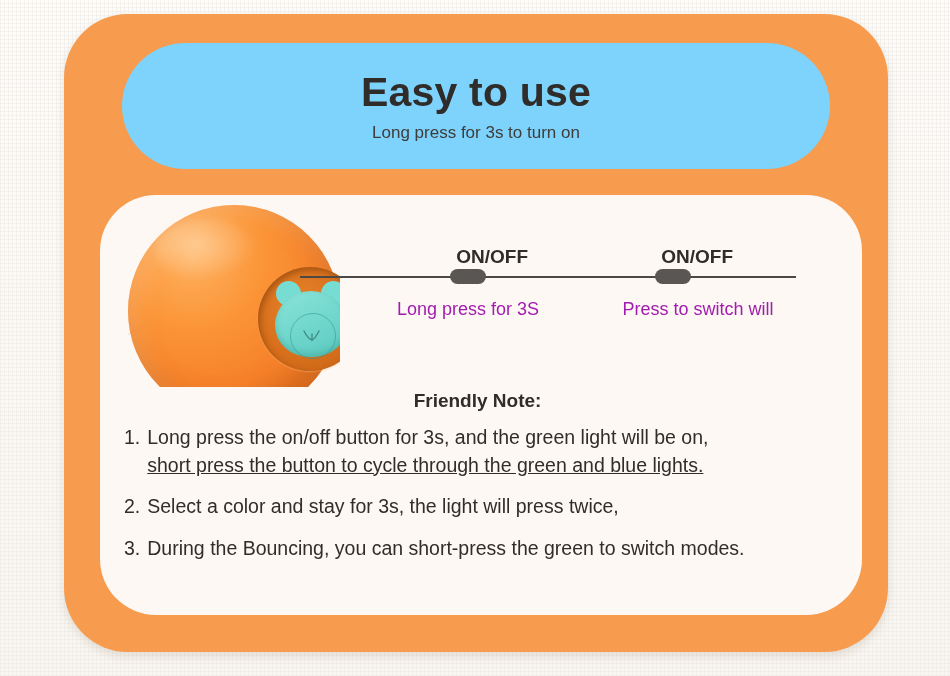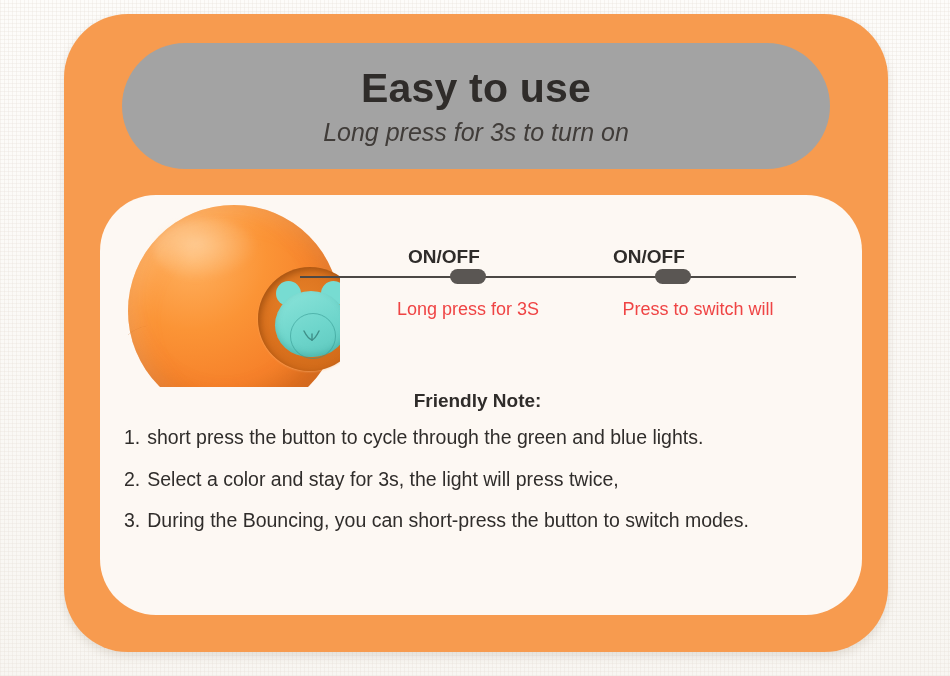--- a/index.html
+++ b/index.html
@@ -37,40 +37,39 @@
     box-shadow: 0 4px 10px rgba(150,130,110,.22);
   }
 
   
   .header-card {
     position: absolute;
     left: 122px;
     top: 43px;
     width: 708px;
     height: 126px;
-    background: #a3a3a3;
+    background: #7dd3fc;
     border-radius: 63px;
     display: flex;
     flex-direction: column;
     align-items: center;
     justify-content: center;
   }
   .title {
     font-size: 41px;
     font-weight: bold;
     color: #2f2c2a;
     letter-spacing: .2px;
     line-height: 1;
     margin-bottom: 11px;
   }
   .subtitle {
-    font-size: 25px;
+    font-size: 17px;
     color: #403c39;
     line-height: 1;
-    font-style: italic;
   }
 
   
   .body-card {
     position: absolute;
     left: 100px;
     top: 195px;
     width: 762px;
     height: 420px;
     background: #fdf8f3;
@@ -192,30 +191,30 @@
     top: 269px;
   }
   .pill.one { left: 450px; width: 36px; }
   .pill.two { left: 655px; width: 36px; }
 
   .callout-top {
     position: absolute;
     font-size: 19px;
     font-weight: bold;
     color: #2f2c2a;
-    text-align: left;
+    text-align: right;
     top: 246px;
   }
   .callout-top.one { left: 408px; width: 120px; }
   .callout-top.two { left: 613px; width: 120px; }
 
   .callout-bottom {
     position: absolute;
     font-size: 18px;
-    color: #ef4444;
+    color: #a21caf;
     text-align: center;
     top: 299px;
   }
   .callout-bottom.one { left: 373px; width: 190px; }
   .callout-bottom.two { left: 583px; width: 230px; }
 
   
   .note-heading {
     position: absolute;
     left: 0;
@@ -243,21 +242,21 @@
     line-height: 1.42;
     margin-bottom: 14px;
   }
   .note-num {
     flex: 0 0 auto;
     margin-right: 7px;
   }
   .note-text {
     flex: 1 1 auto;
   }
-  .note-text .l2 { display: block; }
+  .note-text .l2 { display: block; text-decoration: underline; }
 </style>
 </head>
 <body>
 
 <div class="backdrop"></div>
 
 <div class="frame"></div>
 
 <div class="header-card">
   <div class="title">Easy to use</div>
@@ -295,28 +294,29 @@
 
 <div class="callout-top two">ON/OFF</div>
 <div class="callout-bottom two">Press to switch will</div>
 
 <div class="note-heading">Friendly Note:</div>
 
 <div class="notes">
   <div class="note-item">
     <span class="note-num">1.</span>
     <span class="note-text">
+      <span>Long press the on/off button for 3s, and the green light will be on,</span>
       <span class="l2">short press the button to cycle through the green and blue lights.</span>
     </span>
   </div>
   <div class="note-item">
     <span class="note-num">2.</span>
     <span class="note-text">
       <span>Select a color and stay for 3s, the light will press twice,</span>
     </span>
   </div>
   <div class="note-item">
     <span class="note-num">3.</span>
     <span class="note-text">
-      <span>During the Bouncing, you can short-press the button to switch modes.</span>
+      <span>During the Bouncing, you can short-press the green to switch modes.</span>
     </span>
   </div>
 </div>
 
 </body></html>

